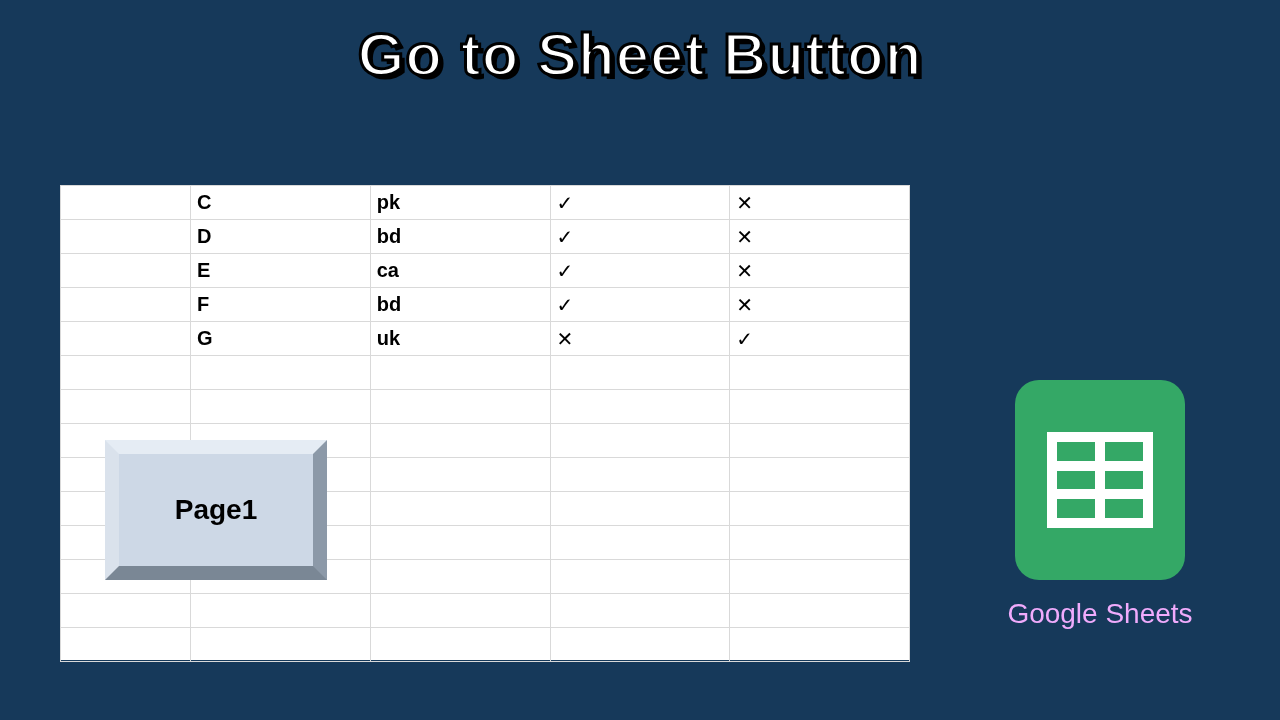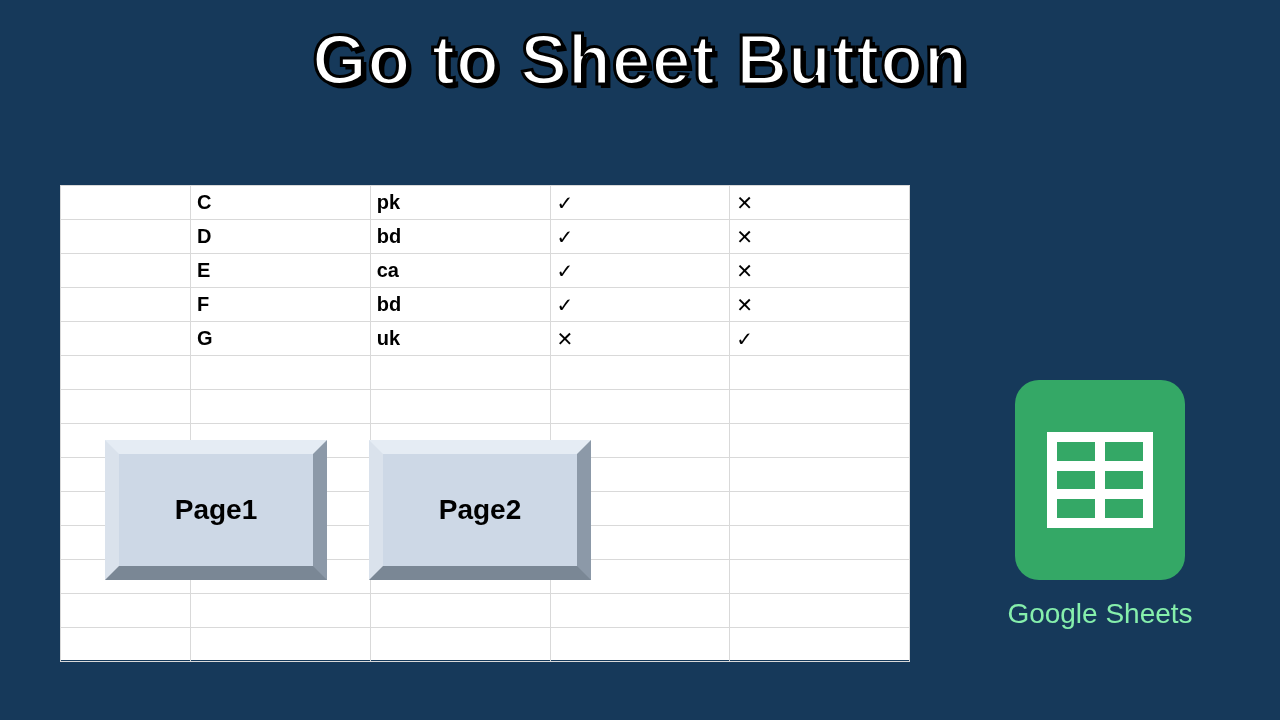--- a/index.html
+++ b/index.html
@@ -11,21 +11,21 @@
     font-family: Arial, Helvetica, sans-serif;
     overflow: hidden;
     position: relative;
   }
   .title {
     position: absolute;
     top: 20px;
     left: 0;
     width: 100%;
     text-align: center;
-    font-size: 70px;
+    font-size: 60px;
     font-weight: 900;
     color: #ffffff;
     letter-spacing: 1px;
     -webkit-text-stroke: 3px #000;
     text-shadow: 4px 4px 0 #000;
   }
   .sheet-panel {
     position: absolute;
     left: 60px;
     top: 185px;
@@ -100,21 +100,21 @@
     height: 96px;
     display: grid;
     grid-template-columns: 1fr 1fr;
     grid-template-rows: 1fr 1fr 1fr;
     gap: 10px;
     padding: 10px;
     background: #fff;
   }
   .gs-grid div { background: #34a866; }
   .gs-label {
-    color: #86efac;
+    color: #f0abfc;
     font-size: 28px;
     font-weight: 400;
   }
 </style>
 </head>
 <body>
 
 <div class="title">Go to Sheet Button</div>
 
 <div class="sheet-panel">
@@ -216,21 +216,20 @@
           <td></td>
           <td></td>
           <td></td>
           <td></td>
         </tr>
   </tbody>
     </table>
 
   <div class="btns">
     <div class="bevel-btn">Page1</div>
-    <div class="bevel-btn">Page2</div>
   </div>
 </div>
 
 <div class="sidebar">
   <div class="gs-icon">
     <div class="gs-grid">
       <div></div>
         <div></div>
         <div></div>
         <div></div>

